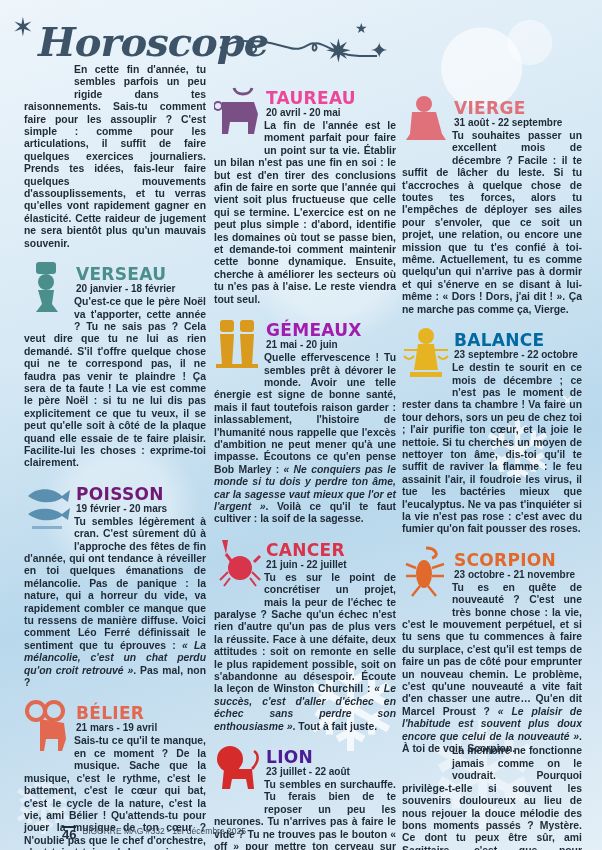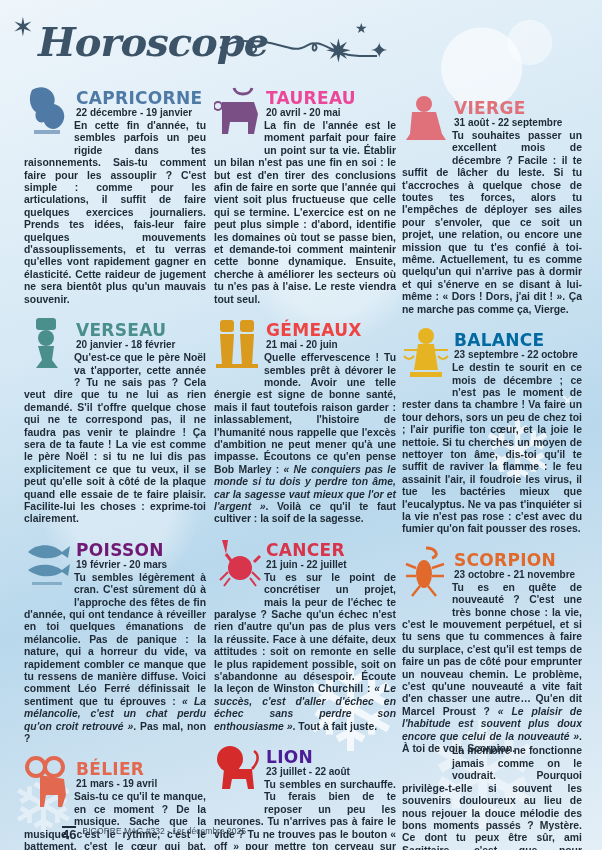--- a/index.html
+++ b/index.html
@@ -73,28 +73,20 @@
   <svg class="title-swirl" width="220" height="50" viewBox="0 0 220 50">
     <path d="M5 28 C 20 20, 35 18, 40 26 C 45 34, 30 36, 32 26 C 34 16, 60 24, 75 28 C 90 32, 95 20, 100 24 C 105 30, 96 34, 98 26 C 100 18, 115 30, 130 34 C 140 37, 150 36, 162 36" stroke="#3d5468" stroke-width="2" fill="none"></path>
   </svg>
   <span class="star" style="left:315px;top:20px;font-size:32px;">✷</span>
   <span class="star" style="left:345px;top:8px;font-size:14px;">★</span>
   <span class="star" style="left:360px;top:26px;font-size:22px;">✦</span>
 </div>
 
 <div class="col col1">
   <section class="sign">
-    <div class="sign-head">
-      <svg class="sign-icon" viewBox="0 0 48 54">
-        <path d="M8 6 C 20 -2, 34 8, 30 20 C 40 22, 44 34, 36 42 C 30 48, 22 44, 20 38 C 14 40, 10 34, 12 28 C 6 24, 4 14, 8 6 Z" fill="#4f7aa6"></path>
-        <rect x="10" y="46" width="26" height="4" fill="#4f7aa6" opacity="0.6"></rect>
-      </svg>
-      <div class="sign-name" style="color:#4f7aa6">CAPRICORNE</div>
-      <div class="sign-dates">22 décembre - 19 janvier</div>
-    </div>
     <p class="sign-text">En cette fin d'année, tu sembles parfois un peu rigide dans tes raisonnements. Sais-tu comment faire pour les assouplir ? C'est simple : comme pour les articulations, il suffit de faire quelques exercices journaliers. Prends tes idées, fais-leur faire quelques mouvements d'assouplissements, et tu verras qu'elles vont rapidement gagner en élasticité. Cette raideur de jugement ne sera bientôt plus qu'un mauvais souvenir.</p>
   </section>
 
   <section class="sign">
     <div class="sign-head">
       <svg class="sign-icon" viewBox="0 0 48 54">
         <rect x="12" y="2" width="20" height="12" rx="3" fill="#4b8f8c"></rect>
         <circle cx="22" cy="22" r="8" fill="#4b8f8c"></circle>
         <path d="M14 30 L 30 30 L 28 44 L 34 52 L 12 52 L 18 44 Z" fill="#4b8f8c"></path>
       </svg>
@@ -146,21 +138,21 @@
   </section>
 
   <section class="sign">
     <div class="sign-head">
       <svg class="sign-icon" viewBox="0 0 48 54">
         <rect x="6" y="4" width="14" height="12" rx="3" fill="#d99a1e"></rect>
         <rect x="26" y="4" width="14" height="12" rx="3" fill="#d99a1e"></rect>
         <path d="M6 18 L 20 18 L 18 50 L 8 50 Z M26 18 L 40 18 L 38 50 L 28 50 Z" fill="#d99a1e"></path>
         <rect x="2" y="48" width="42" height="4" fill="#d99a1e"></rect>
       </svg>
-      <div class="sign-name" style="color:#ef4444">GÉMEAUX</div>
+      <div class="sign-name" style="color:#a21caf">GÉMEAUX</div>
       <div class="sign-dates">21 mai - 20 juin</div>
     </div>
     <p class="sign-text"><span>Quelle effervescence ! Tu sembles prêt à dévorer le monde. Avoir une telle énergie est signe de bonne santé, mais il faut toutefois raison garder : inlassablement, l'histoire de l'humanité nous rappelle que l'excès d'ambition ne peut mener qu'à une impasse. Écoutons ce qu'en pense Bob Marley : </span><em>« Ne conquiers pas le monde si tu dois y perdre ton âme, car la sagesse vaut mieux que l'or et l'argent »</em><span>. Voilà ce qu'il te faut cultiver : la soif de la sagesse.</span></p>
   </section>
 
   <section class="sign">
     <div class="sign-head">
       <svg class="sign-icon" viewBox="0 0 48 54">
         <path d="M8 4 L 14 4 L 12 18 Z" fill="#d8344b"></path>
         <circle cx="26" cy="32" r="12" fill="#d8344b"></circle>

